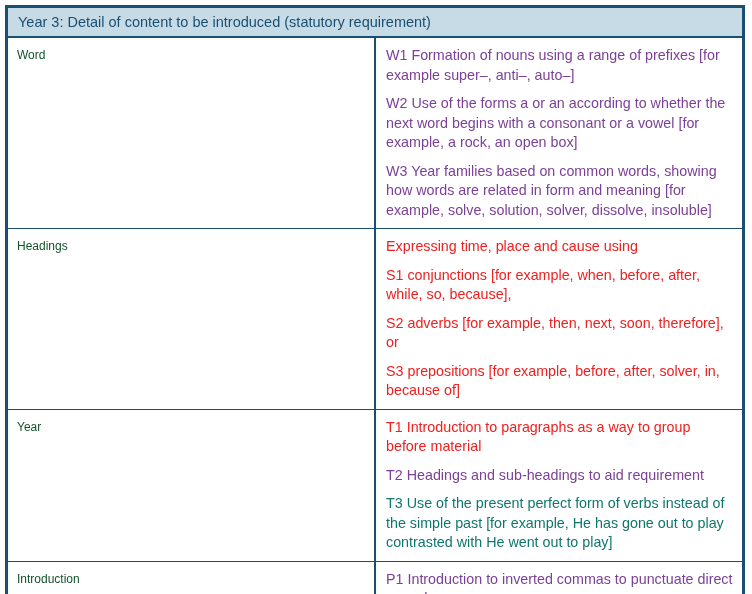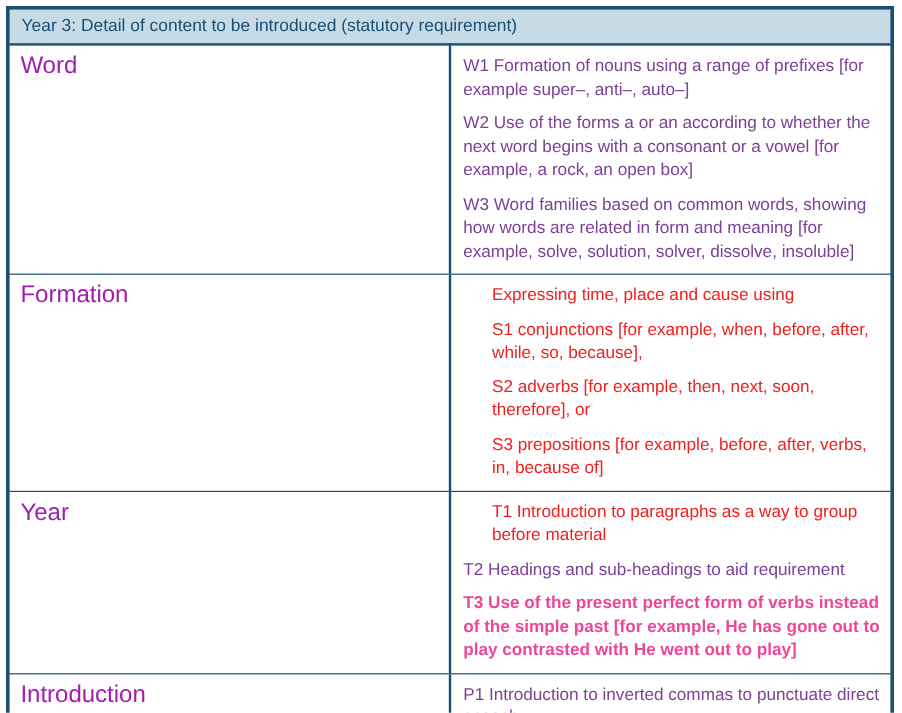--- a/index.html
+++ b/index.html
@@ -52,39 +52,39 @@
     line-height: 19px;
     white-space: nowrap;
   }
 
   .label-cell {
     width: 122px;
     padding: 8px 6px 8px 9px !important;
     border-right: 2px solid #1b4f72 !important;
   }
   .label-text {
-    color: #a21caf;
-    font-size: 20px;
+    color: #14532d;
+    font-size: 12px;
     line-height: 19px;
   }
 
   .content-cell {
     padding: 8px 8px 8px 10px !important;
   }
 
   .line {
     font-size: 14.3px;
     line-height: 19.5px;
     margin: 0 0 9px 0;
   }
   .line:last-child { margin-bottom: 0; }
 
   .c-purple { color: #7c4196; }
-  .c-red    { color: #ee2020; margin-left: 24px; }
-  .c-green  { color: #ec4899; font-weight: bold; }
+  .c-red    { color: #ee2020; }
+  .c-green  { color: #0f766e; }
 
   .row-word        { height: 133px; }
   .row-sentence    { height: 110px; }
   .row-text        { height: 110px; }
   .row-punctuation { height: 34px; }
 </style>
 </head>
 <body>
 
 <div id="page">
@@ -96,33 +96,33 @@
         </td>
       </tr>
 
       <tr class="row-word">
         <td class="label-cell">
           <div class="label-text">Word</div>
         </td>
         <td class="content-cell">
           <p class="line c-purple">W1 Formation of nouns using a range of prefixes [for example super–, anti–, auto–]</p>
           <p class="line c-purple">W2 Use of the forms a or an according to whether the next word begins with a consonant or a vowel [for example, a rock, an open box]</p>
-          <p class="line c-purple">W3 Word families based on common words, showing how words are related in form and meaning [for example, solve, solution, solver, dissolve, insoluble]</p>
+          <p class="line c-purple">W3 Year families based on common words, showing how words are related in form and meaning [for example, solve, solution, solver, dissolve, insoluble]</p>
         </td>
       </tr>
 
       <tr class="row-sentence">
         <td class="label-cell">
-          <div class="label-text">Formation</div>
+          <div class="label-text">Headings</div>
         </td>
         <td class="content-cell">
           <p class="line c-red">Expressing time, place and cause using</p>
           <p class="line c-red">S1 conjunctions [for example, when, before, after, while, so, because],</p>
           <p class="line c-red">S2 adverbs [for example, then, next, soon, therefore], or</p>
-          <p class="line c-red">S3 prepositions [for example, before, after, verbs, in, because of]</p>
+          <p class="line c-red">S3 prepositions [for example, before, after, solver, in, because of]</p>
         </td>
       </tr>
 
       <tr class="row-text">
         <td class="label-cell">
           <div class="label-text">Year</div>
         </td>
         <td class="content-cell">
           <p class="line c-red">T1 Introduction to paragraphs as a way to group before material</p>
           <p class="line c-purple">T2 Headings and sub-headings to aid requirement</p>

